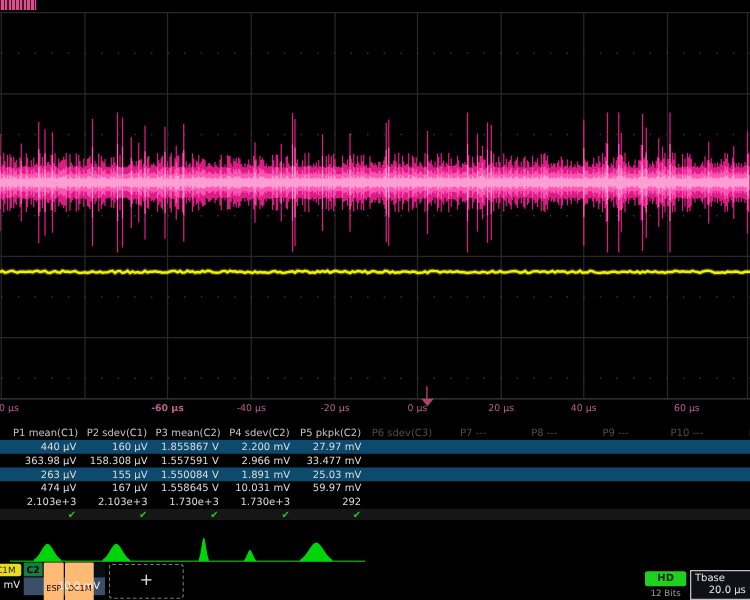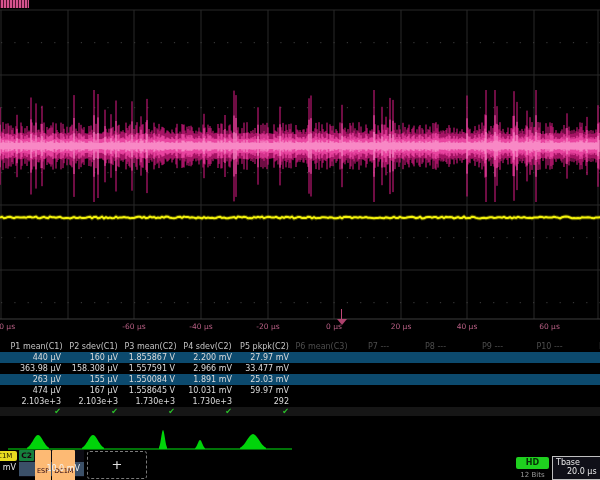--- a/index.html
+++ b/index.html
@@ -320,41 +320,41 @@
     <path d="M159 449L159.0 447.3L159.4 446.3L159.8 445.0L160.2 443.2L160.6 441.0L161.0 438.6L161.4 436.1L161.8 433.7L162.2 431.8L162.6 430.5L163.0 430.0L163.4 430.5L163.8 431.8L164.2 433.7L164.6 436.1L165.0 438.6L165.4 441.0L165.8 443.2L166.2 445.0L166.6 446.3L167.0 447.3L167 449Z" fill="#00d40a"></path>
     <path d="M195 449L195.0 448.2L195.5 447.7L196.0 447.1L196.5 446.3L197.0 445.2L197.5 444.1L198.0 442.9L198.5 441.8L199.0 440.8L199.5 440.2L200.0 440.0L200.5 440.2L201.0 440.8L201.5 441.8L202.0 442.9L202.5 444.1L203.0 445.2L203.5 446.3L204.0 447.1L204.5 447.7L205.0 448.2L205 449Z" fill="#00d40a"></path>
     <path d="M240 449L240.0 447.7L241.3 446.9L242.6 445.8L243.9 444.4L245.2 442.7L246.5 440.8L247.8 438.8L249.1 436.9L250.4 435.4L251.7 434.4L253.0 434.0L254.3 434.4L255.6 435.4L256.9 436.9L258.2 438.8L259.5 440.8L260.8 442.7L262.1 444.4L263.4 445.8L264.7 446.9L266.0 447.7L266 449Z" fill="#00d40a"></path>
   </svg>
 
 <div id="status-badge"></div>
 
 <div id="time-axis">
     <span class="tlabel" style="left: 1px;">-100 µs</span>
     <span class="tlabel" style="left: 68px; margin-top: 18px;">-80 µs</span>
-    <span class="tlabel" style="left: 134px;">-60 µs</span>
+    <span class="tlabel" style="left: 134px; font-weight: bold;">-60 µs</span>
     <span class="tlabel" style="left: 201px;">-40 µs</span>
     <span class="tlabel" style="left: 268px;">-20 µs</span>
     <span class="tlabel" style="left: 334px;">0 µs</span>
     <span class="tlabel" style="left: 401px;">20 µs</span>
     <span class="tlabel" style="left: 467px;">40 µs</span>
     <span class="tlabel" style="left: 534px; padding-left: 31px;">60 µs</span>
   </div>
 
 <div id="trig-line"></div>
 <div id="trig-tri"></div>
 
 <div id="ptable">
     <div class="trow thead">
       <div class="tsp"></div>
       <div class="tcell th">P1 mean(C1)</div>
       <div class="tcell th">P2 sdev(C1)</div>
       <div class="tcell th">P3 mean(C2)</div>
       <div class="tcell th">P4 sdev(C2)</div>
       <div class="tcell th">P5 pkpk(C2)</div>
-      <div class="tcell th dim">P6 mean(C3)</div>
+      <div class="tcell th dim">P6 sdev(C3)</div>
       <div class="tcell th dim">P7 ---</div>
       <div class="tcell th dim">P8 ---</div>
       <div class="tcell th dim">P9 ---</div>
       <div class="tcell th dim">P10 ---</div>
       <div class="tcell th dim">P11</div>
     </div>
     <div class="trow alt">
       <div class="tsp"></div>
       <div class="tcell">440 µV</div>
       <div class="tcell">160 µV</div>

